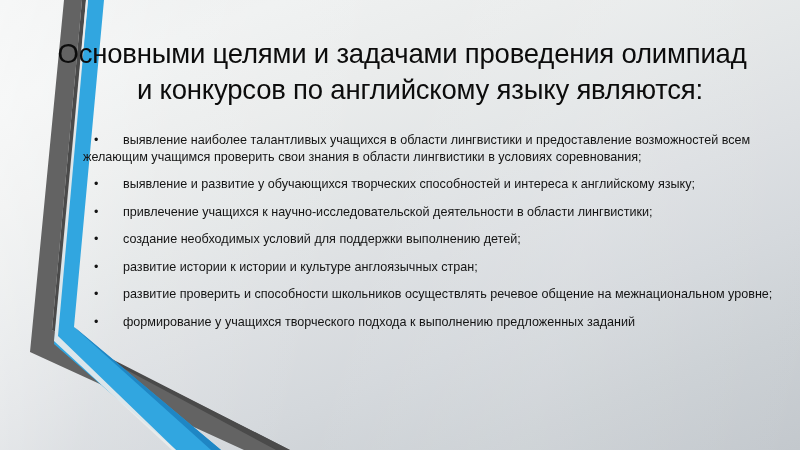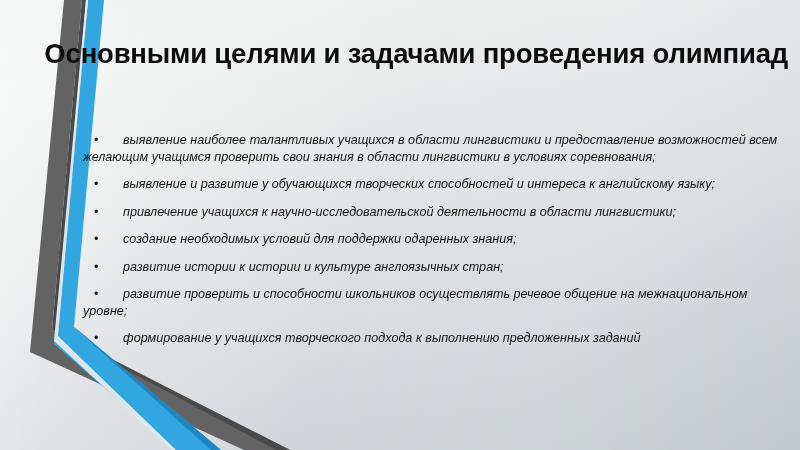--- a/index.html
+++ b/index.html
@@ -54,24 +54,24 @@
     width: 800px;
     height: 450px;
     pointer-events: none;
   }
 
   #title {
     position: absolute;
     left: 16px;
     top: 18px;
     width: 772px;
-    text-align: right;
+    text-align: center;
     color: #0c0c0c;
     font-family: "Liberation Sans Narrow", "Liberation Sans", "DejaVu Sans", sans-serif;
-    font-weight: bold;
+    font-weight: normal;
     font-size: 27.5px;
     line-height: 36px;
     letter-spacing: -0.2px;
     z-index: 5;
     white-space: nowrap;
   }
   #title .tline { display: block; }
   #title .tline2 { padding-left: 36px; }
 
   #body {
@@ -98,21 +98,20 @@
     left: 14px;
     top: 0;
     font-size: 12.6px;
     line-height: 16.5px;
     color: #141414;
   }
   .bullet-row .btext {
     display: block;
     text-indent: 40px;
     padding-left: 3px;
-    font-style: italic;
   }
 
   
 </style>
 </head>
 <body>
 
 <div id="slide">
 
   <div id="sheen"></div>
@@ -125,20 +124,21 @@
 
     <polygon fill="#31a6e0" points="88,0 104,0 74,327 221,450 176,450 54,344"></polygon>
 
     <polygon fill="#1f86c4" points="74,327 78,330 221,450 211,450"></polygon>
 
     <polygon fill="#e9ebec" fill-opacity="0.92" points="86,0 88,0 58,336 176,450 172,450 54,341"></polygon>
   </svg>
 
   <h1 id="title">
     <span class="tline tline1">Основными целями и задачами проведения олимпиад</span>
+    <span class="tline tline2">и конкурсов по английскому языку являются:</span>
   </h1>
 
   <div id="body">
 
     <div class="bullet-row">
       <span class="dot">•</span>
       <span class="btext">выявление наиболее талантливых учащихся в области лингвистики и предоставление возможностей всем желающим учащимся проверить свои знания в области лингвистики в условиях соревнования;</span>
     </div>
 
     <div class="bullet-row">
@@ -146,21 +146,21 @@
       <span class="btext">выявление и развитие у обучающихся творческих способностей и интереса к английскому языку;</span>
     </div>
 
     <div class="bullet-row">
       <span class="dot">•</span>
       <span class="btext">привлечение учащихся к научно-исследовательской деятельности в области лингвистики;</span>
     </div>
 
     <div class="bullet-row">
       <span class="dot">•</span>
-      <span class="btext">создание необходимых условий для поддержки одаренных знания;</span>
+      <span class="btext">создание необходимых условий для поддержки выполнению детей;</span>
     </div>
 
     <div class="bullet-row">
       <span class="dot">•</span>
       <span class="btext">развитие истории к истории и культуре англоязычных стран;</span>
     </div>
 
     <div class="bullet-row">
       <span class="dot">•</span>
       <span class="btext">развитие проверить и способности школьников осуществлять речевое общение на межнациональном уровне;</span>

